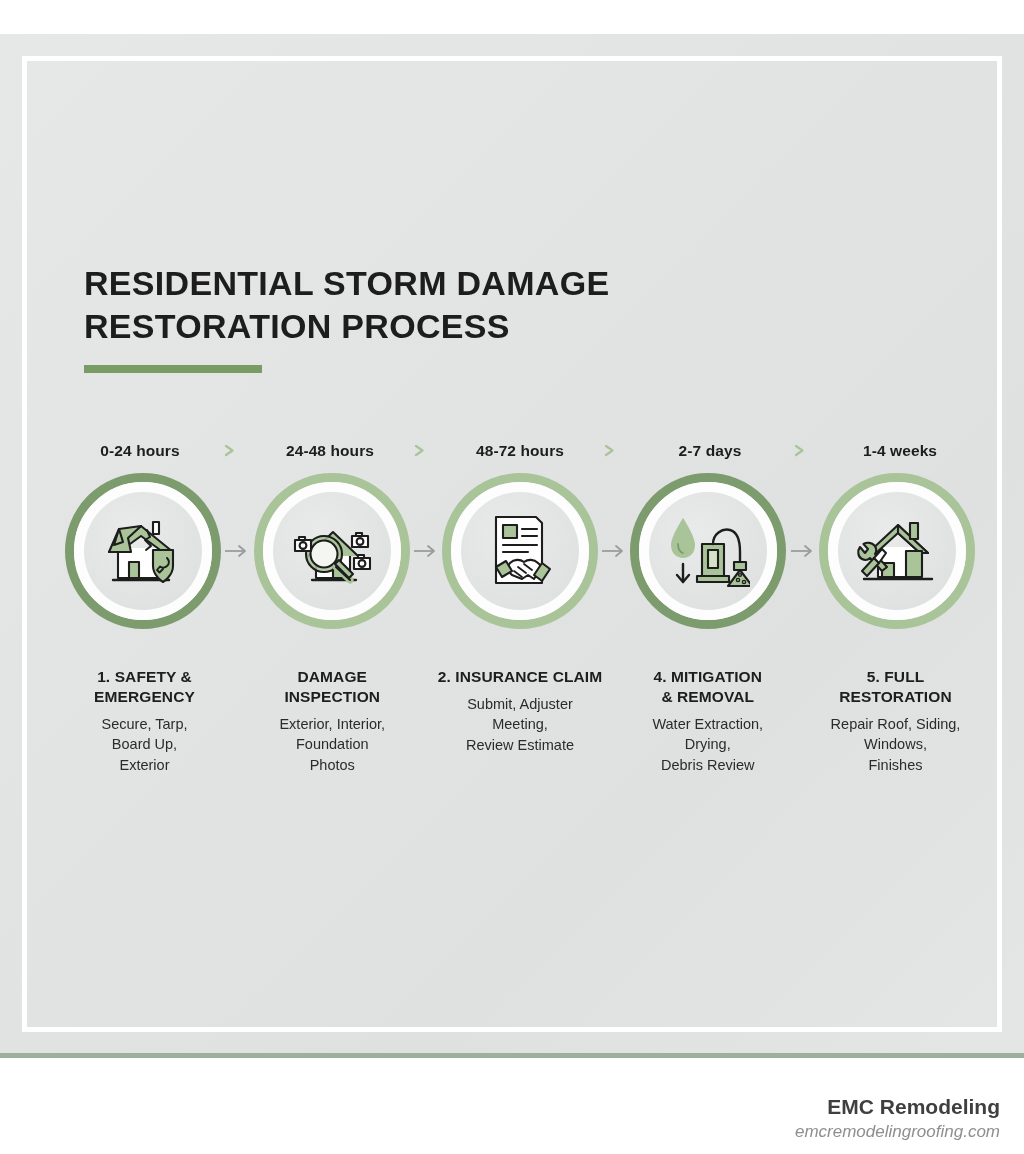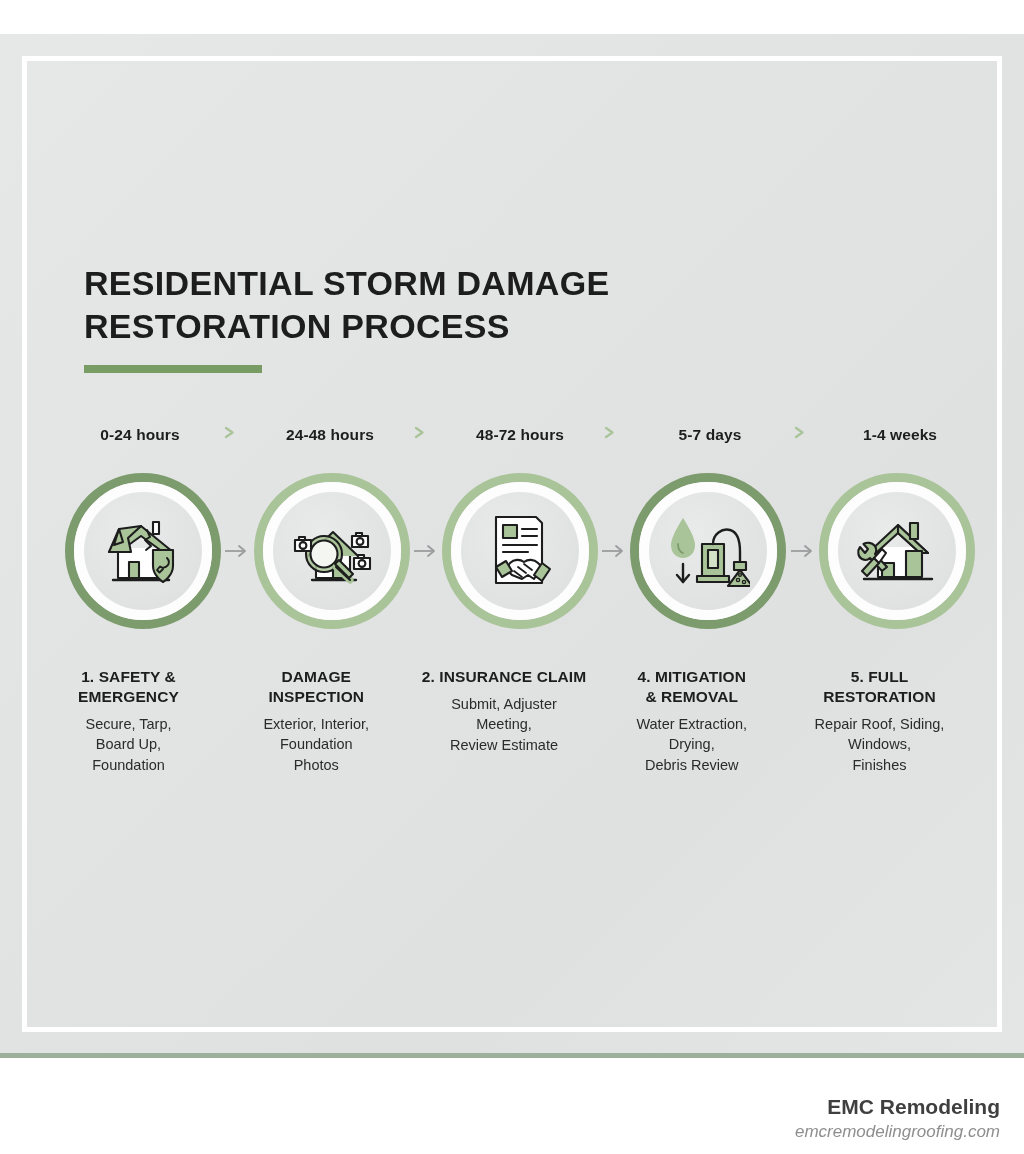--- a/index.html
+++ b/index.html
@@ -70,24 +70,24 @@
     margin-top: 18px;
     width: 178px;
     height: 8px;
     background: #789c63;
   }
 
   
   .timeline-row {
     position: absolute;
     left: 62px;
-    top: 392px;
+    top: 408px;
     width: 916px;
     display: flex;
-    align-items: flex-start;
+    align-items: center;
     gap: 17px;
   }
   .timeline-cell {
     width: 165px;
     text-align: center;
     font-size: 15.5px;
     font-weight: bold;
     color: #1d1d1d;
     letter-spacing: 0.1px;
   }
@@ -167,21 +167,21 @@
     flex: 1;
     height: 20px;
     display: flex;
     align-items: center;
     justify-content: center;
   }
 
   
   .captions-row {
     position: absolute;
-    left: 46px;
+    left: 62px;
     top: 633px;
     width: 916px;
     display: flex;
     align-items: flex-start;
   }
   .caption-cell {
     width: 165px;
     text-align: center;
   }
   .caption-gap { flex: 1; }
@@ -291,21 +291,21 @@
           <polyline points="2,2 8.5,6.5 2,11" fill="none" stroke="#a9c498" stroke-width="2.2" stroke-linecap="round" stroke-linejoin="round"></polyline>
         </svg>
       </div>
       <div class="timeline-cell">48-72 hours</div>
       <div class="timeline-arrow">
         <div class="dotline"></div>
         <svg class="chev" viewBox="0 0 11 13">
           <polyline points="2,2 8.5,6.5 2,11" fill="none" stroke="#a9c498" stroke-width="2.2" stroke-linecap="round" stroke-linejoin="round"></polyline>
         </svg>
       </div>
-      <div class="timeline-cell">5-7 days</div>
+      <div class="timeline-cell">2-7 days</div>
       <div class="timeline-arrow">
         <div class="dotline"></div>
         <svg class="chev" viewBox="0 0 11 13">
           <polyline points="2,2 8.5,6.5 2,11" fill="none" stroke="#a9c498" stroke-width="2.2" stroke-linecap="round" stroke-linejoin="round"></polyline>
         </svg>
       </div>
       <div class="timeline-cell">1-4 weeks</div>
     </div>
 
     <div class="circles-row">
@@ -506,21 +506,21 @@
       </div>
 
     </div>
 
     <div class="captions-row">
       <div class="caption-cell">
         <div class="caption-title">1. SAFETY &amp;
 EMERGENCY</div>
         <div class="caption-desc">Secure, Tarp,
 Board Up,
-Foundation</div>
+Exterior</div>
       </div>
       <div class="caption-gap"></div>
       <div class="caption-cell">
         <div class="caption-title">DAMAGE
 INSPECTION</div>
         <div class="caption-desc">Exterior, Interior,
 Foundation
 Photos</div>
       </div>
       <div class="caption-gap"></div>

